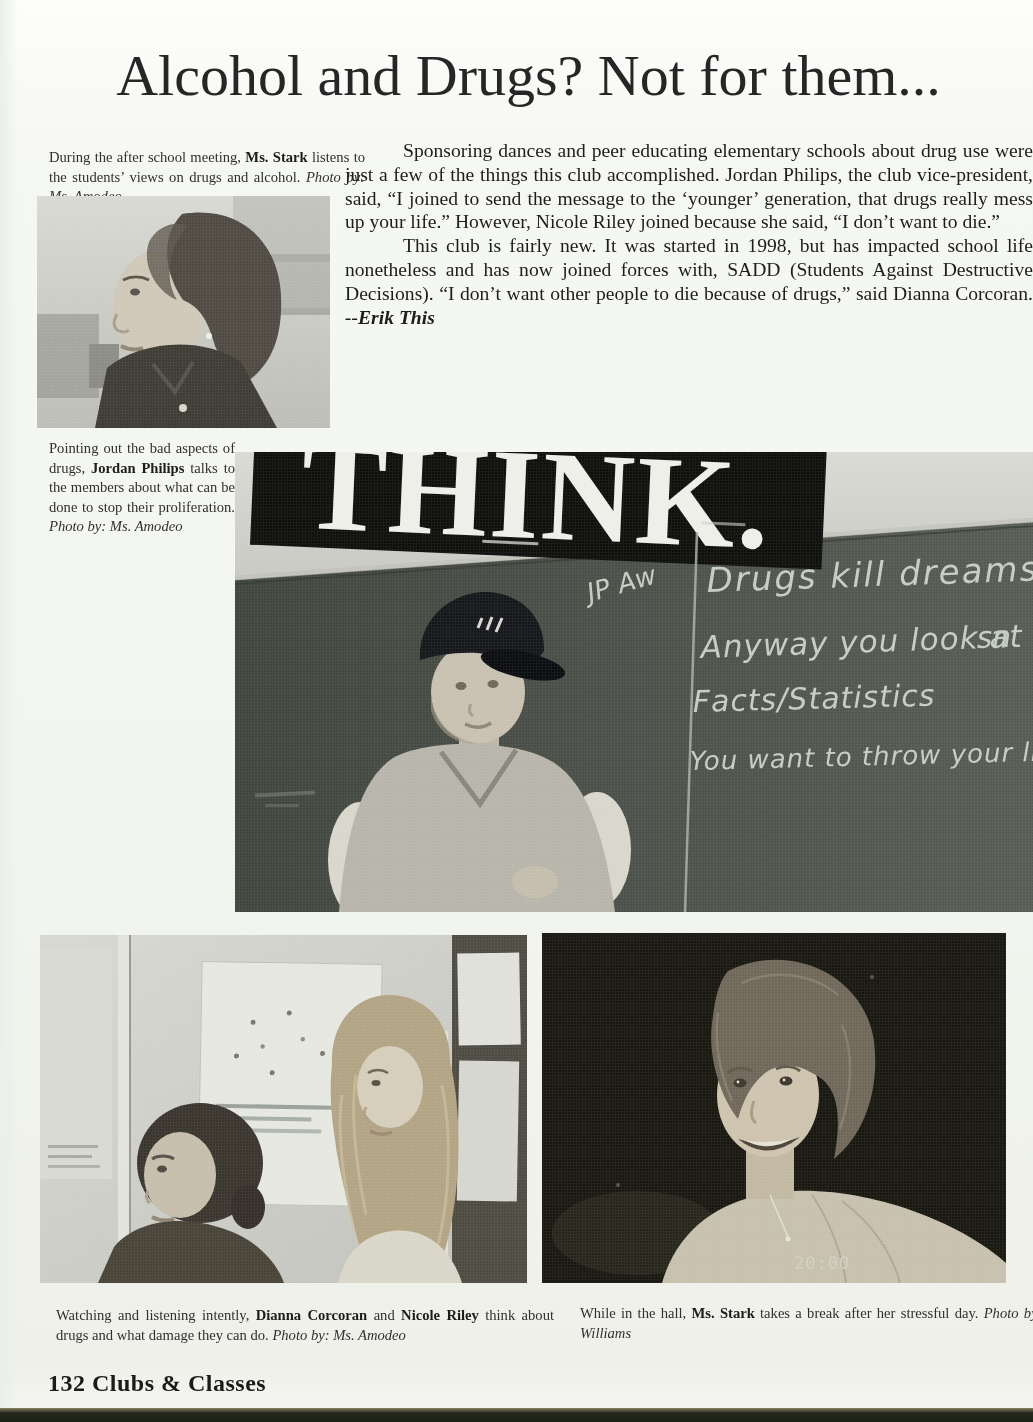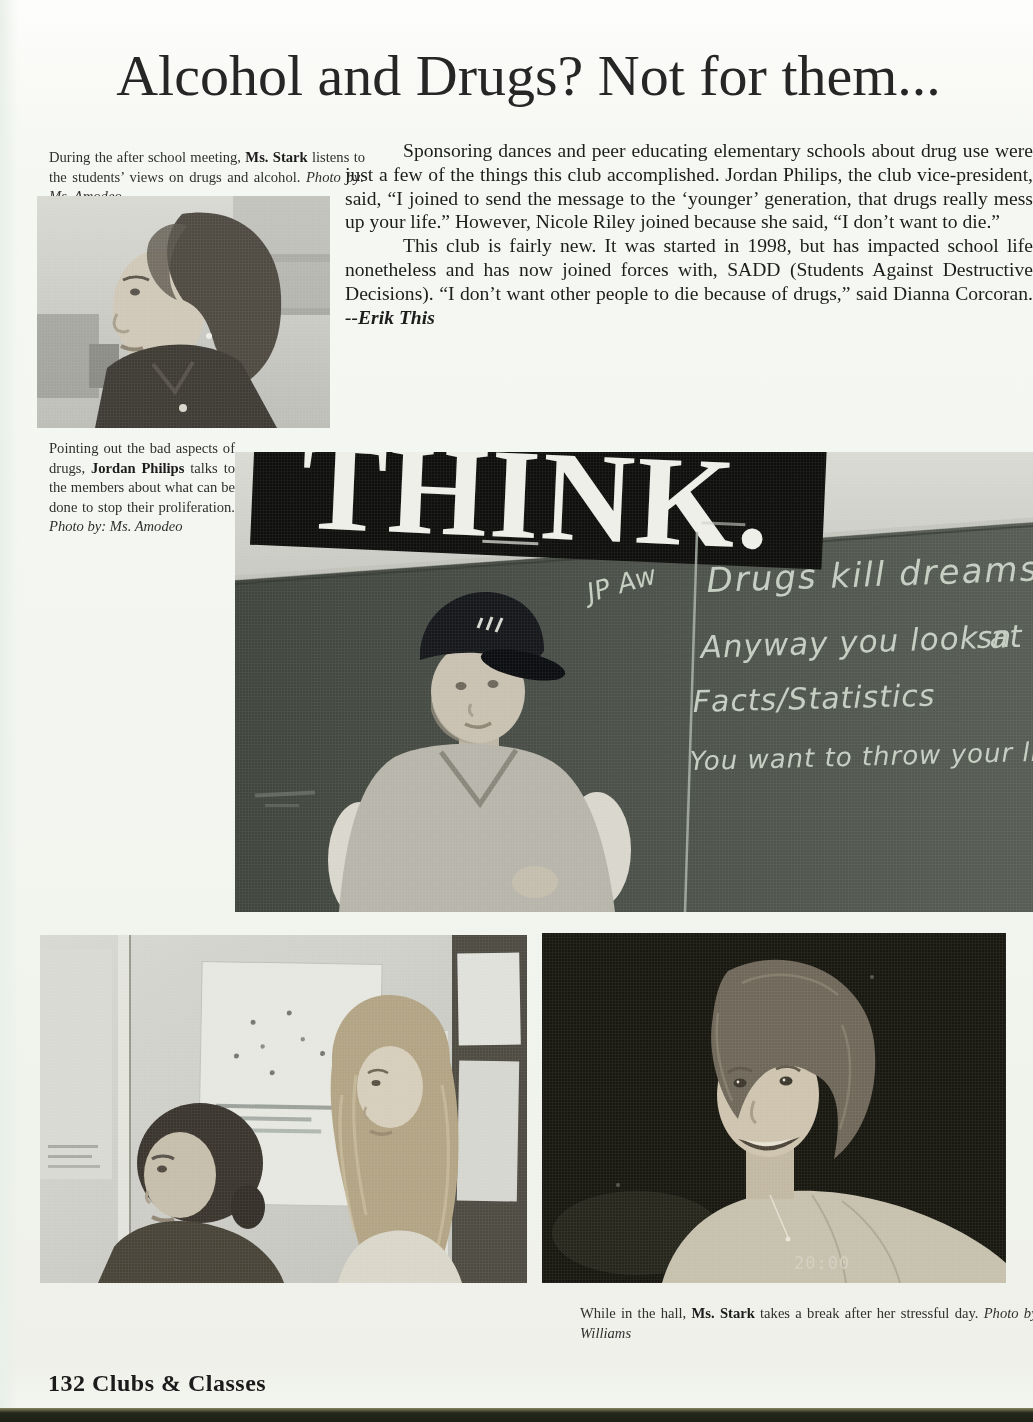--- a/index.html
+++ b/index.html
@@ -246,20 +246,21 @@
         <circle cx="196" cy="149" r="1.4" fill="#e8e2d4"></circle>
           <circle cx="242" cy="147" r="1.4" fill="#e8e2d4"></circle>
         <path d="M212,168 Q206,184 214,190" stroke="#a89c84" stroke-width="3" fill="none"></path>
         <path d="M196,206 Q226,230 258,204 Q228,216 196,206 Z" fill="#4a4336"></path>
         <path d="M202,207 Q226,220 250,206 Q226,212 202,207 Z" fill="#e6e0d0"></path>
       </g>
       <text x="252" y="336" font-family="'DejaVu Sans Mono',monospace" font-size="17" letter-spacing="1" fill="#d4cec0">20:00</text>
     </svg>
   </div>
 
+  <p class="caption cap-bottomleft"><span>Watching and listening intently, </span><b>Dianna Corcoran</b><span> and </span><b>Nicole Riley</b><span> think about drugs and what damage they can do.  </span><i class="credit">Photo by: Ms. Amodeo</i></p>
 
   <p class="caption cap-bottomright"><span>While in the hall, </span><b>Ms. Stark</b><span> takes a break after her stressful day.   </span><i class="credit">Photo by: Ann Williams</i></p>
 
   <div class="footer"><span>132 Clubs &amp; Classes</span></div>
 
   <div class="bottom-strip"></div>
 
 </div>
 
 </body></html>

